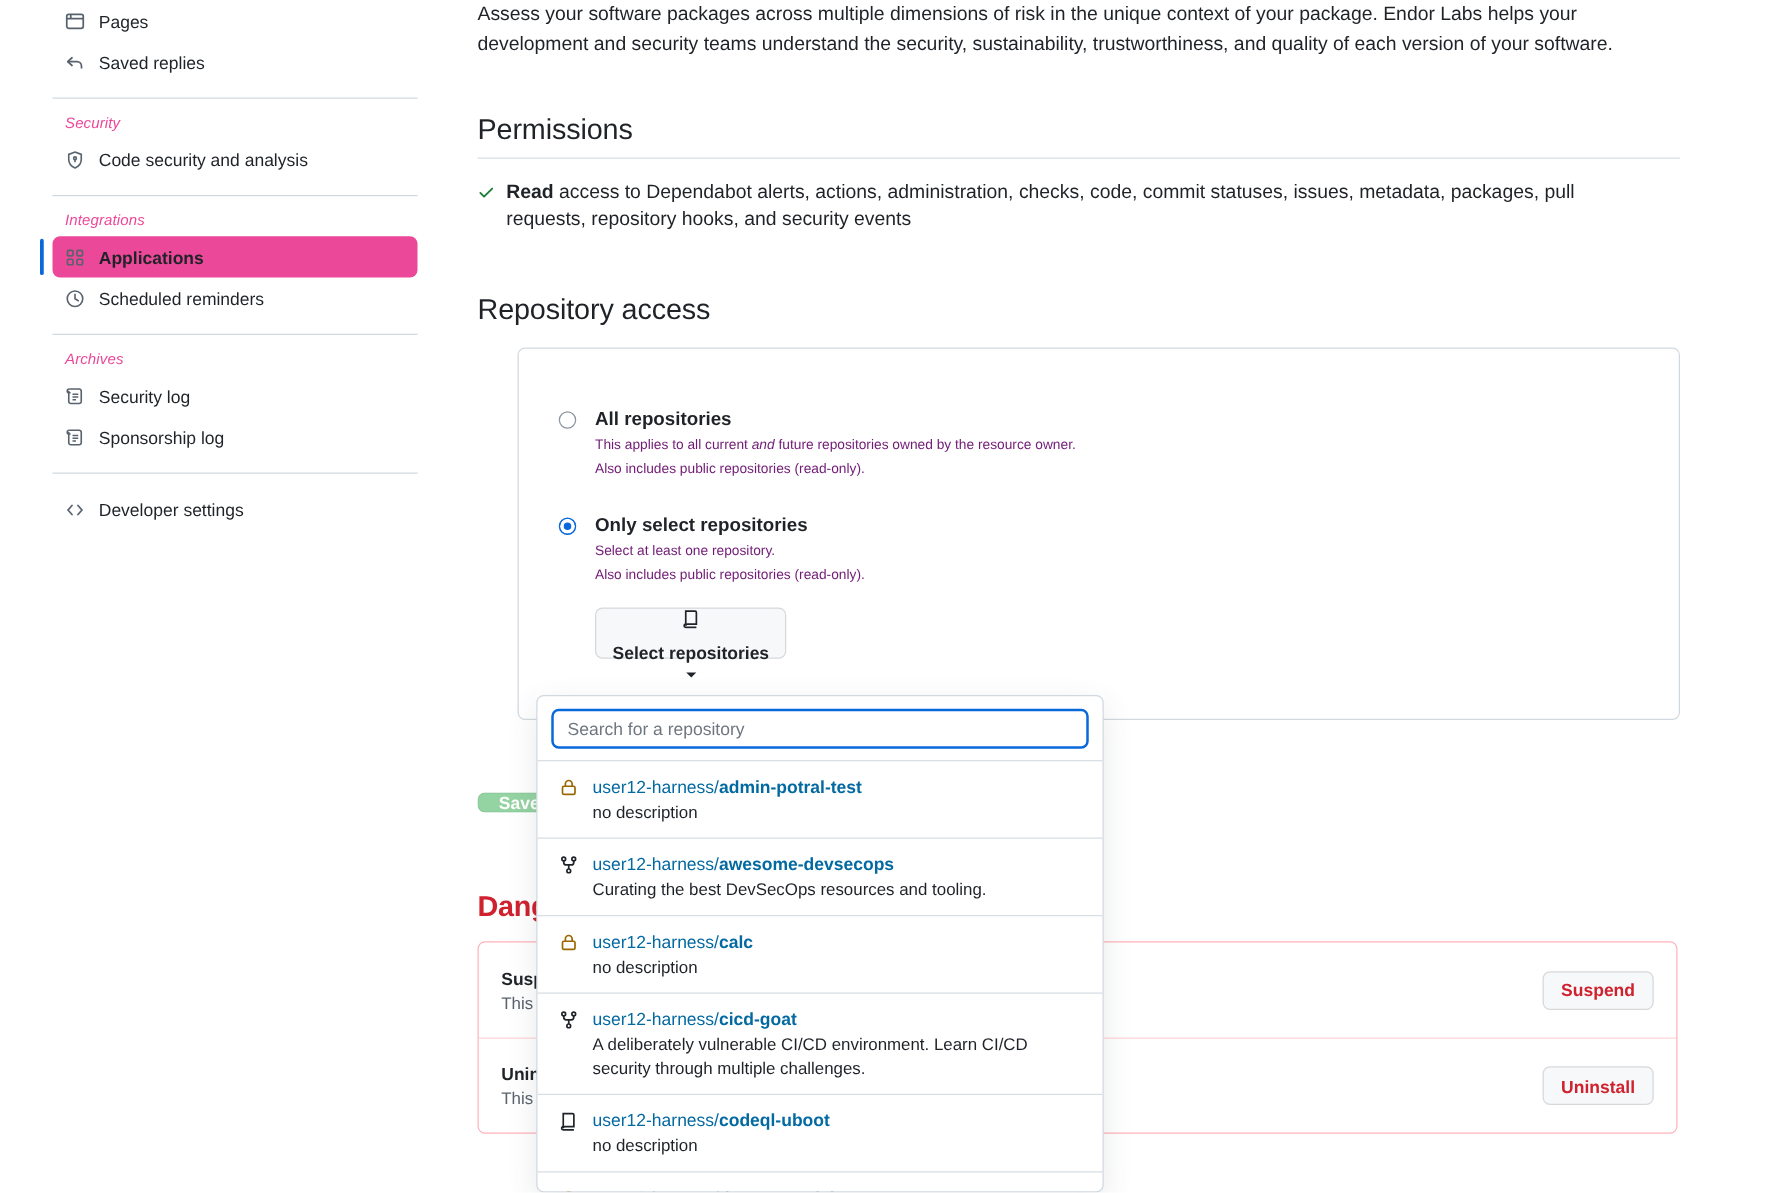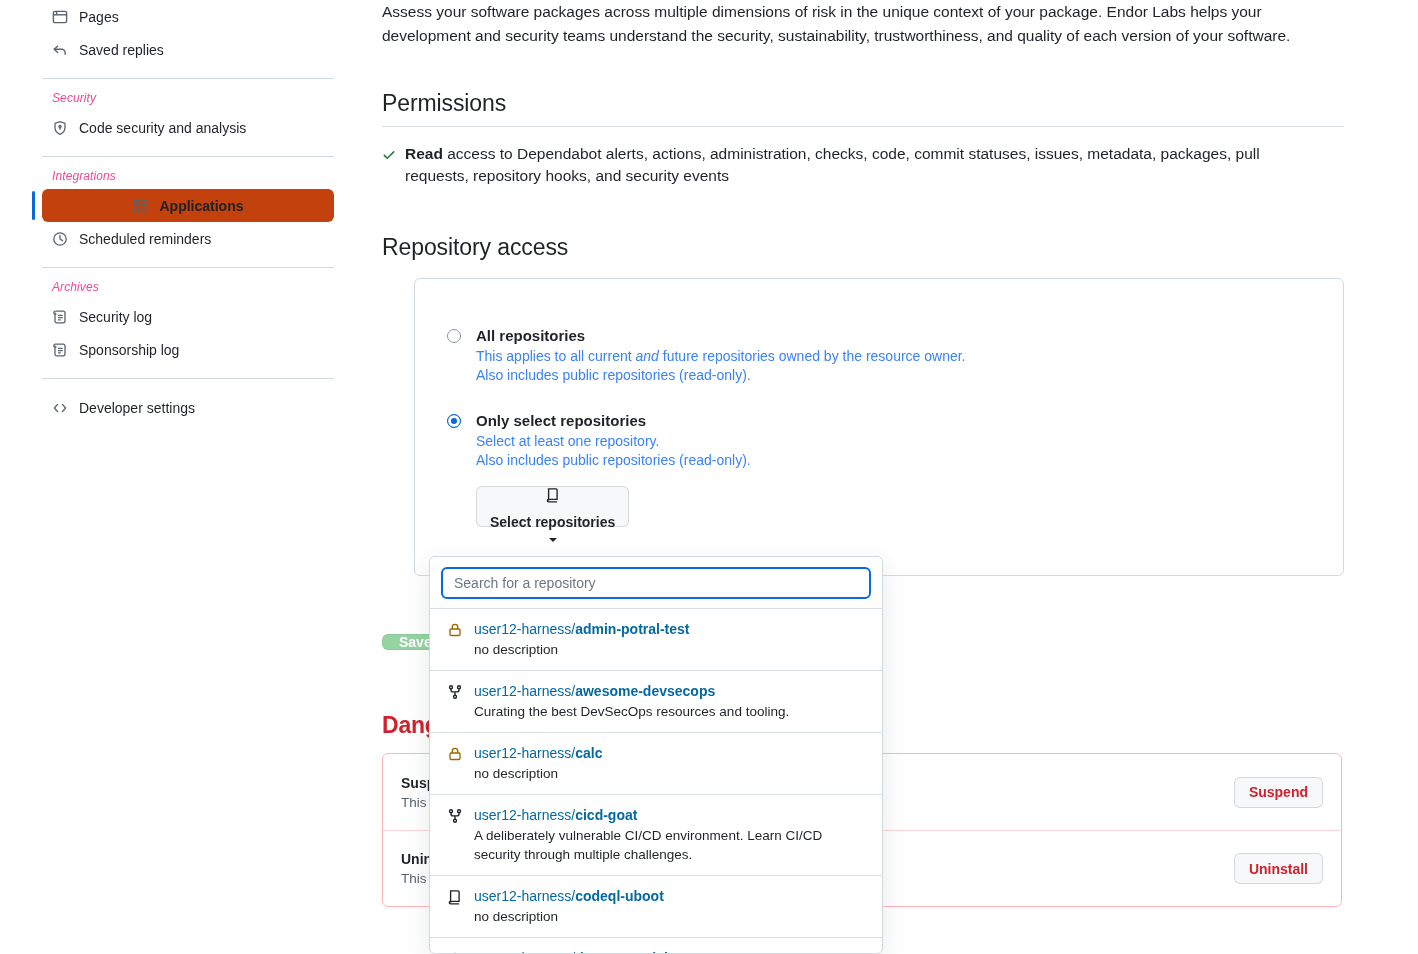--- a/index.html
+++ b/index.html
@@ -28,23 +28,22 @@
     gap: 11px;
     height: 33px;
     padding: 0 10px;
     border-radius: 6px;
     font-size: 14px;
     color: #1f2328;
     cursor: pointer;
     position: relative;
   }
   .nav-item.active {
-    background: #c2410c;
+    background: #ec4899;
     font-weight: 600;
-    justify-content: center;
   }
   .nav-item.active::before {
     content: "";
     position: absolute;
     left: -10px; top: 2px;
     width: 3px; height: 29px;
     background: #0969da;
     border-radius: 6px;
   }
   .nav-icon {
@@ -128,22 +127,22 @@
     flex: 0 0 14px;
     position: relative;
   }
   .radio.checked {
     border-color: #0969da;
     background: #0969da;
     box-shadow: inset 0 0 0 3px #fff;
   }
   .radio-title { font-size: 15px; font-weight: 600; color: #1f2328; }
   .radio-desc {
-    font-size: 14px;
-    color: #3b82f6;
+    font-size: 11px;
+    color: #701a75;
     line-height: 19px;
     margin-left: 29px;
     margin-top: 3px;
   }
   .radio-desc em { font-style: italic; }
 
   .select-repos-btn {
     margin-left: 29px;
     margin-top: 16px;
     display: inline-flex;

